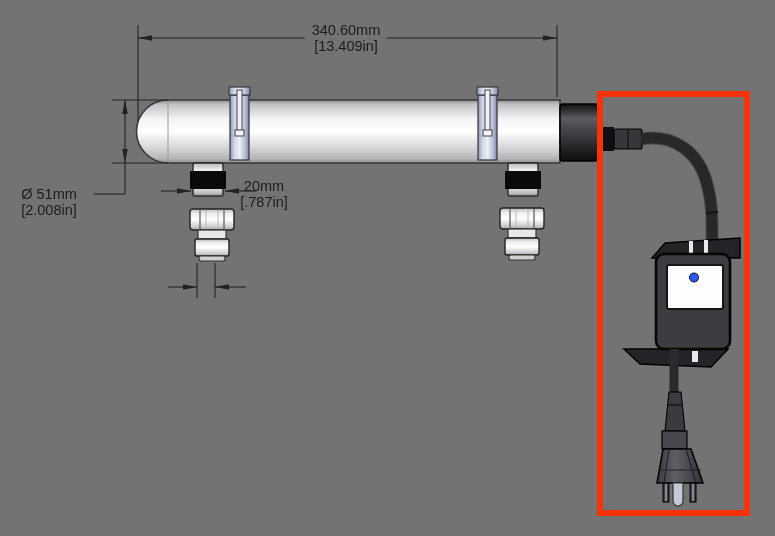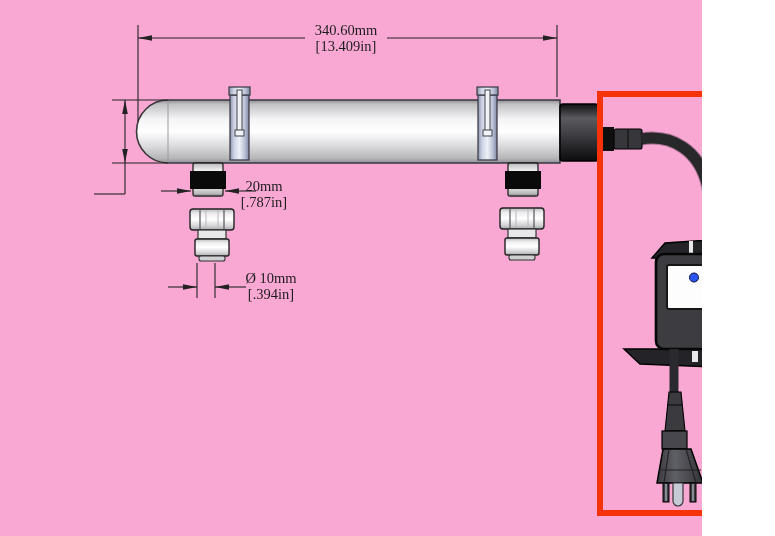--- a/index.html
+++ b/index.html
@@ -1,18 +1,18 @@
 <!DOCTYPE html>
 <html style="--highlight: #F53208; --led: #2B57EE;"><head>
 <meta charset="utf-8">
 <style>
   html,body{margin:0;padding:0;background:#fff;}
   .canvas{
-    position:relative;width:702px;height:536px;background:#f9a8d4;
-    font-family:Liberation Serif, serif;overflow:hidden;
+    position:relative;width:775px;height:536px;background:#737373;
+    font-family:Liberation Sans, sans-serif;overflow:hidden;
   }
   svg.drawing{position:absolute;left:0;top:0;z-index:1;}
   .dim{
     position:absolute;z-index:3;color:#1c1c1c;text-align:center;
     font-size:14.5px;line-height:16px;white-space:nowrap;
   }
   .highlight{
     position:absolute;z-index:5;box-sizing:border-box;background:transparent;
     border:6px solid var(--highlight,#F53208);
   }
@@ -185,26 +185,26 @@
       <polygon points="197,287 183,284.2 183,289.8" stroke="none"></polygon>
       <polygon points="215,287 229,284.2 229,289.8" stroke="none"></polygon>
     </g>
   </svg>
 
   <div class="dim" style="left:296px;top:22px;width:100px">
     <div>340.60mm</div>
     <div>[13.409in]</div>
   </div>
 
+  <div class="dim" style="left:2px;top:186px;width:94px">
+    <div>Ø 51mm</div>
+    <div>[2.008in]</div>
+  </div>
 
   <div class="dim" style="left:232px;top:178px;width:64px">
     <div>20mm</div>
     <div>[.787in]</div>
   </div>
 
-  <div class="dim" style="left:238px;top:270px;width:66px">
-    <div>Ø 10mm</div>
-    <div>[.394in]</div>
-  </div>
 
   <div class="highlight" style="left:597px;top:91px;width:153px;height:425px"></div>
 
 </div>
 
 </body></html>

